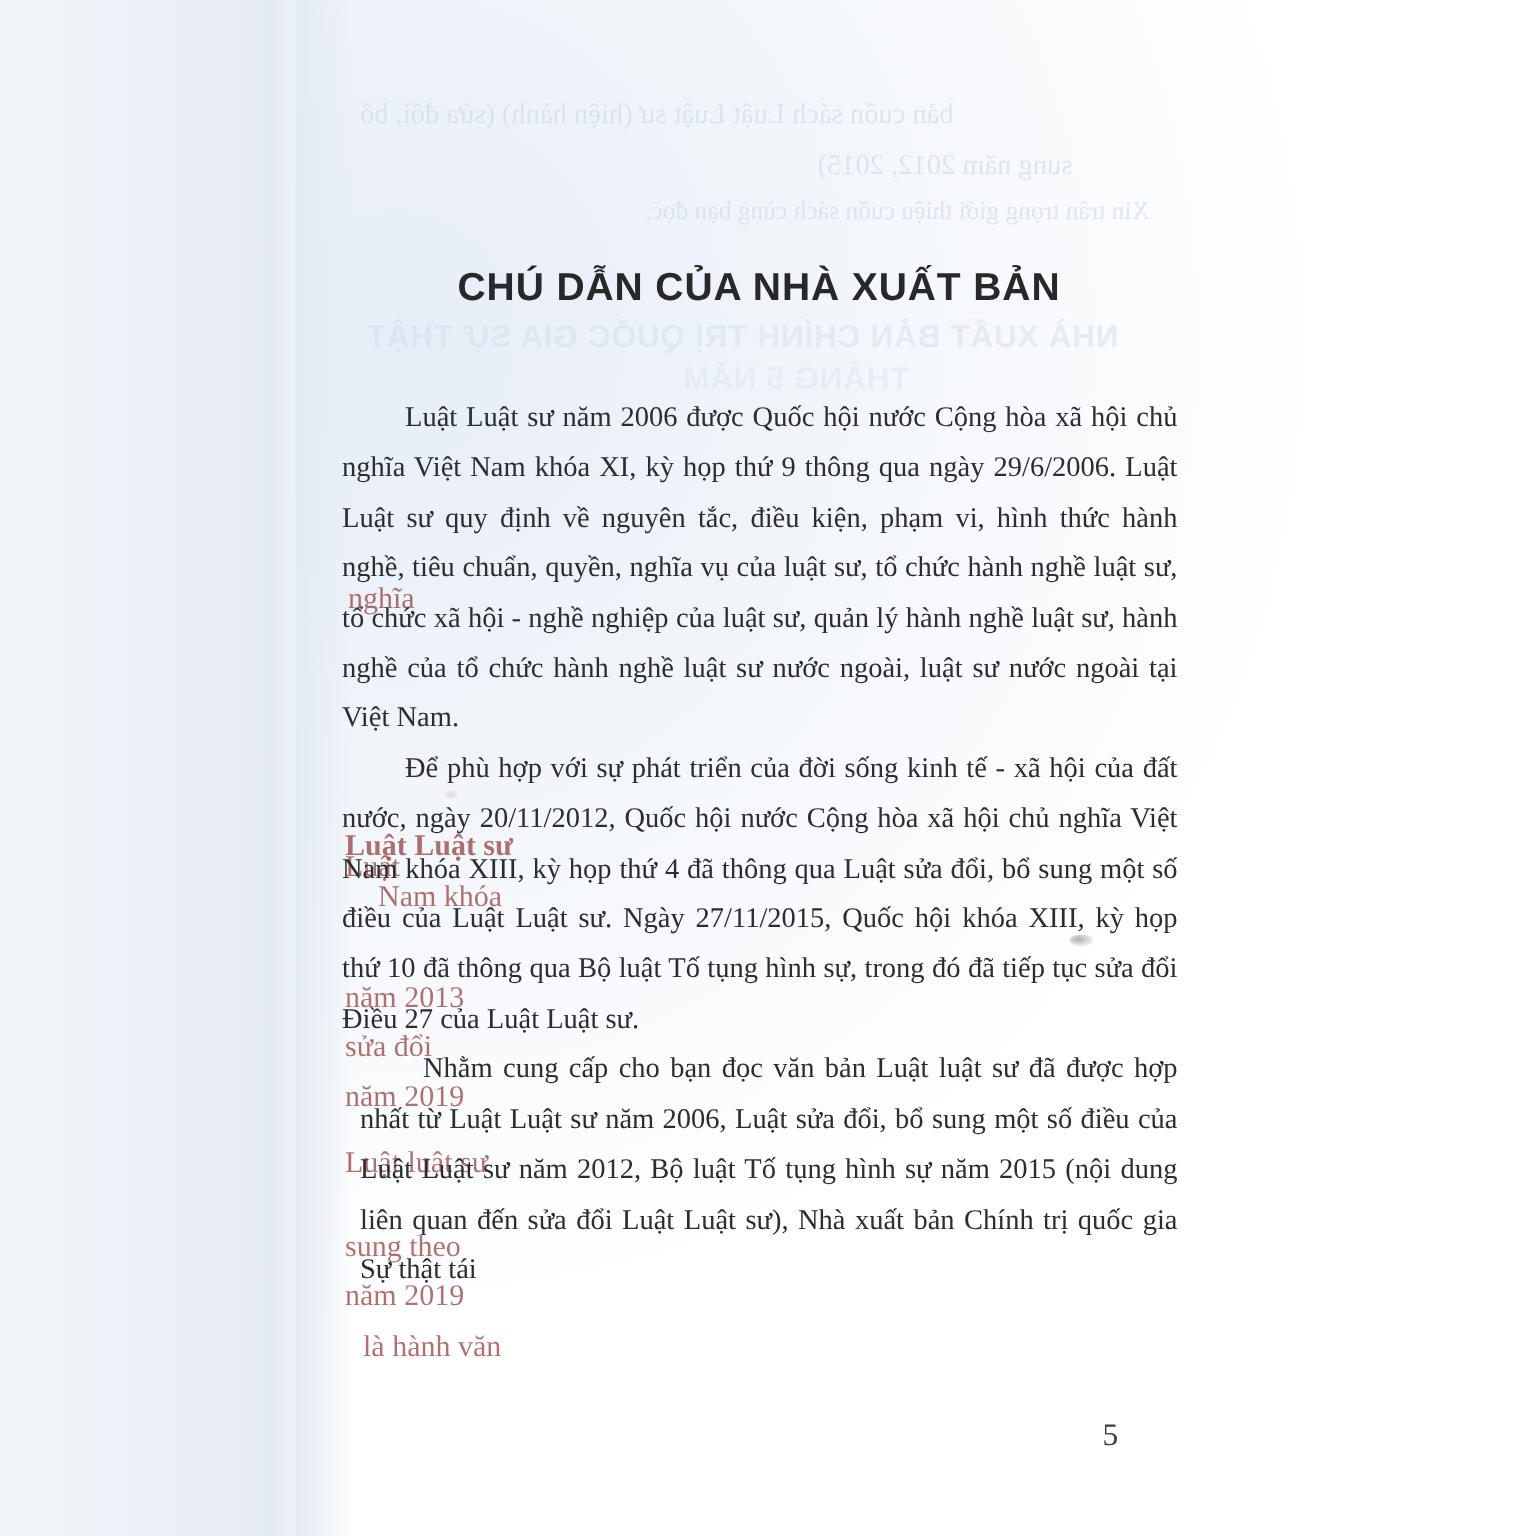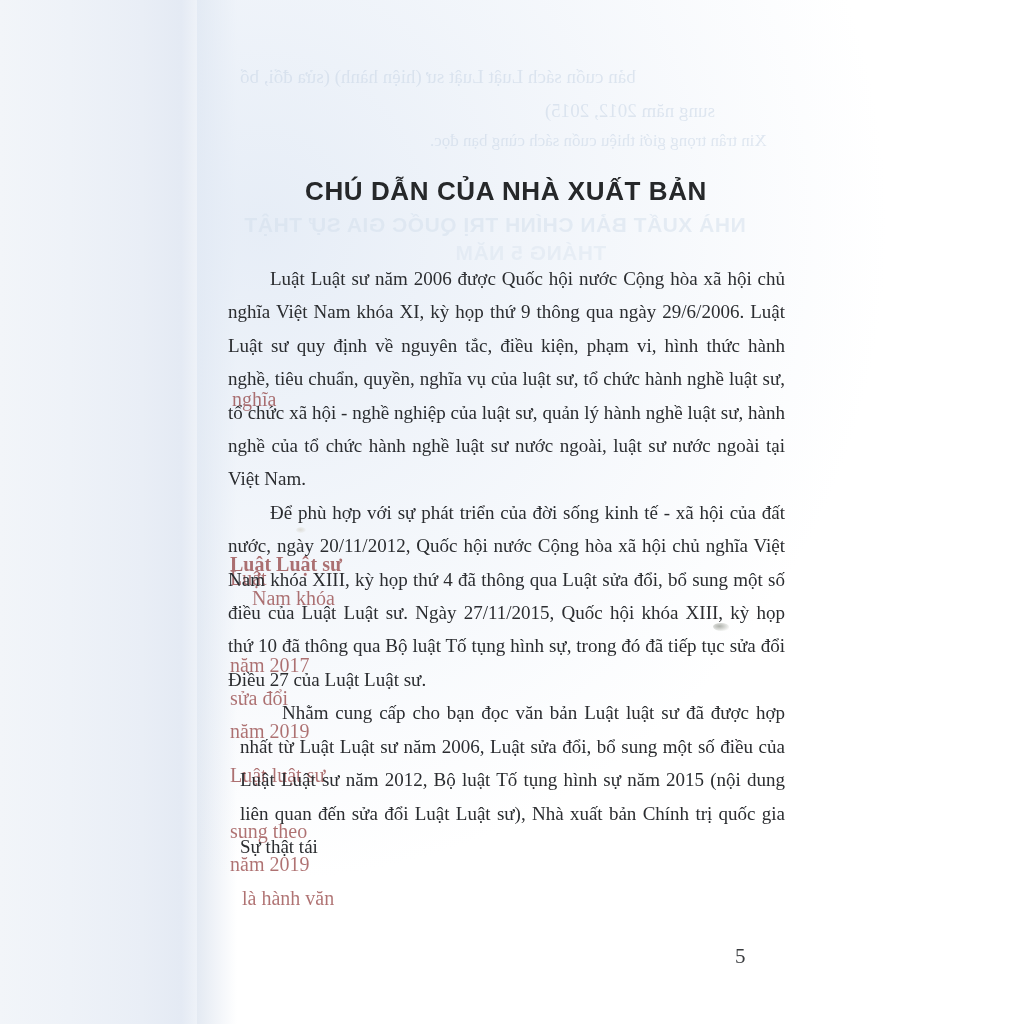--- a/index.html
+++ b/index.html
@@ -167,21 +167,21 @@
   <div class="bleed" id="bleed-line-1">bản cuốn sách Luật Luật sư (hiện hành) (sửa đổi, bổ</div>
   <div class="bleed" id="bleed-line-2">sung năm 2012, 2015)</div>
   <div class="bleed" id="bleed-line-3">Xin trân trọng giới thiệu cuốn sách cùng bạn đọc.</div>
   <div class="bleed sans" id="bleed-pub-1">NHÀ XUẤT BẢN CHÍNH TRỊ QUỐC GIA SỰ THẬT</div>
   <div class="bleed sans" id="bleed-pub-2">THÁNG 5 NĂM</div>
 
   <div class="bleed-frag" style="left:232px; top:388px;">nghĩa</div>
   <div class="bleed-frag" style="left:230px; top:520px;margin-top:47px;">Luật</div>
   <div class="bleed-frag" style="left:230px; top:553px; font-weight:bold;">Luật Luật sư</div>
   <div class="bleed-frag" style="left:230px; top:587px;margin-left:22px;">Nam khóa</div>
-  <div class="bleed-frag" style="left:230px; top:654px;">năm 2017</div>
+  <div class="bleed-frag" style="left:230px; top:654px;">năm 2013</div>
   <div class="bleed-frag" style="left:230px; top:687px;text-align:right;">sửa đổi</div>
   <div class="bleed-frag" style="left:230px; top:720px;">năm 2019</div>
   <div class="bleed-frag" style="left:230px; top:764px;">Luật luật sư</div>
   <div class="bleed-frag" style="left:230px; top:820px;">sung theo</div>
   <div class="bleed-frag" style="left:230px; top:853px;">năm 2019</div>
   <div class="bleed-frag" style="left:242px; top:887px;">là hành văn</div>
 
   <div id="smudge"></div>
   <div id="smudge-2"></div>
 

